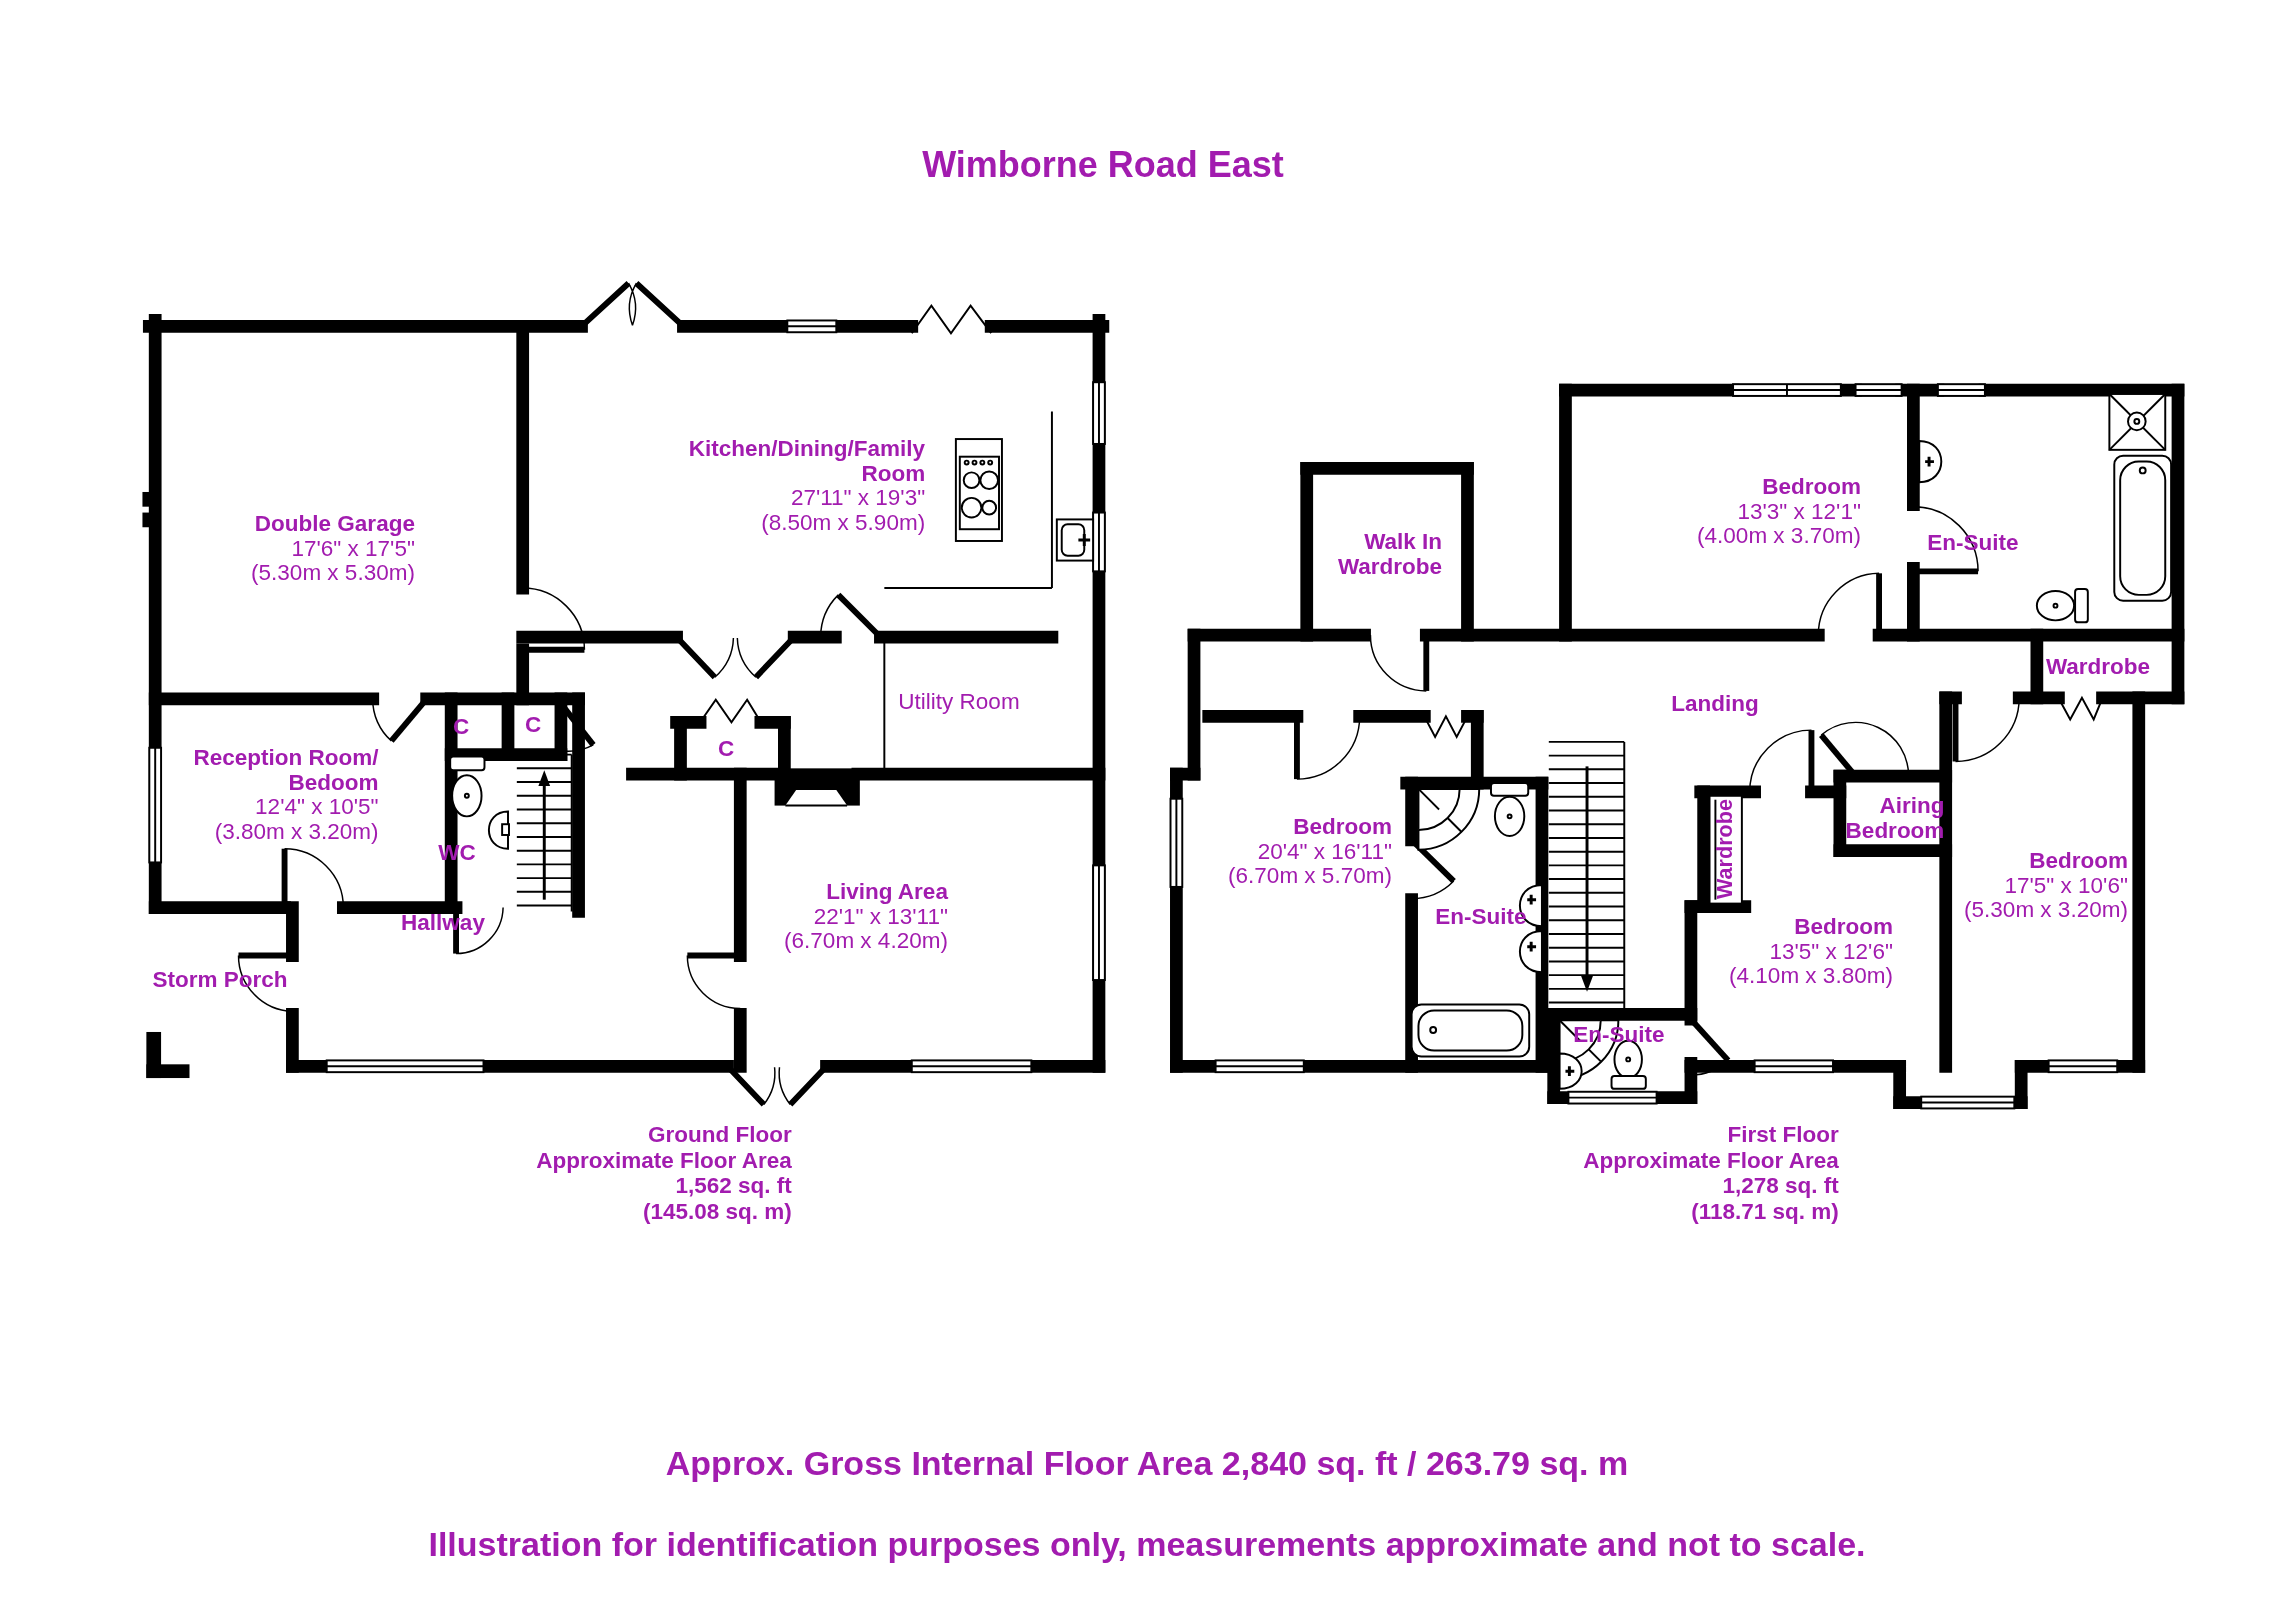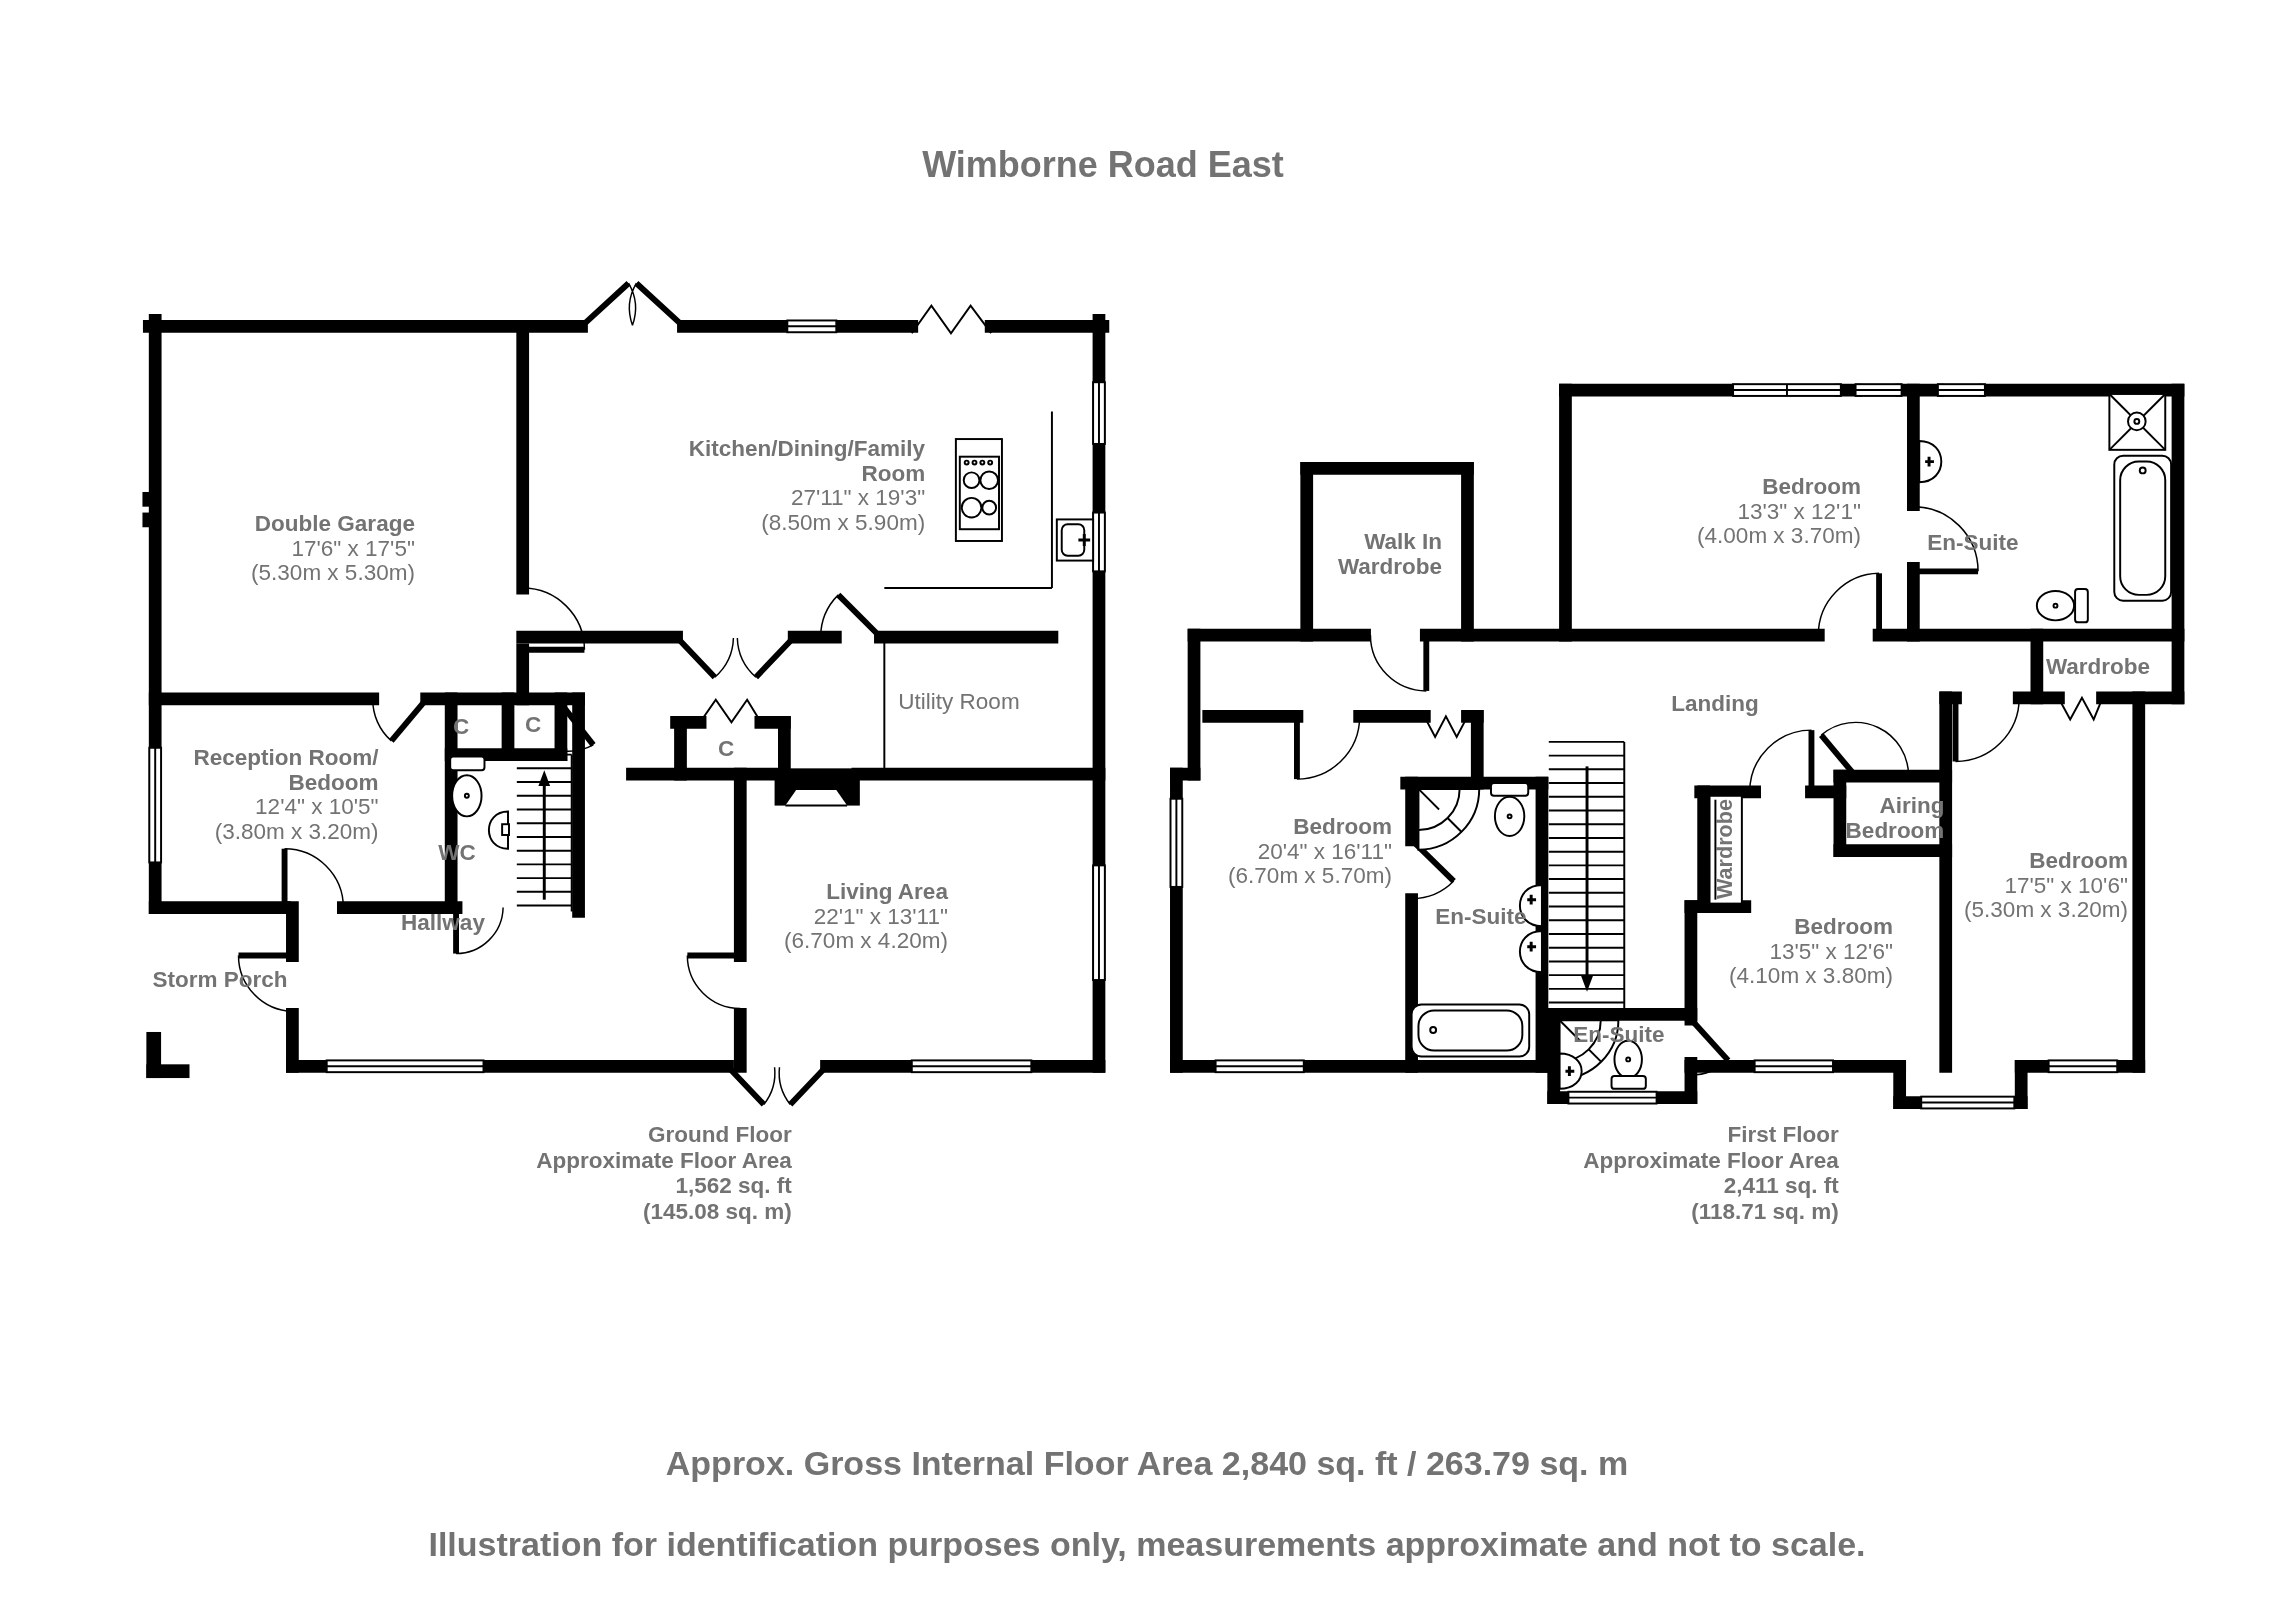--- a/index.html
+++ b/index.html
@@ -1,17 +1,17 @@
 <!DOCTYPE html>
 <html><head>
 <meta charset="utf-8">
 <style>
   html,body{margin:0;padding:0;background:#fff;}
   .canvas{position:relative;width:2293px;height:1620px;background:#fff;
-          font-family:"Liberation Sans", sans-serif;color:#737373;overflow:hidden;}
+          font-family:"Liberation Sans", sans-serif;color:#a21caf;overflow:hidden;}
   svg{position:absolute;left:0;top:0;}
   .lbl{position:absolute;transform:translateX(-50%);text-align:right;
        white-space:nowrap;font-size:22.5px;line-height:24.5px;}
   .lbl .b{font-weight:bold;}
   .one{font-weight:bold;transform:translate(-50%,-50%);}
   .vert{position:absolute;font-weight:bold;font-size:21.6px;
         transform:translate(-50%,-50%) rotate(-90deg);white-space:nowrap;}
   .title{position:absolute;transform:translateX(-50%);font-size:36px;font-weight:bold;white-space:nowrap;}
   .footer{position:absolute;transform:translateX(-50%);text-align:right;
           font-size:22.5px;font-weight:bold;line-height:25.5px;white-space:nowrap;}
@@ -377,21 +377,21 @@
 </div>
 <div class="lbl" style="left:2046px;top:849px">
   <div class="b">Bedroom</div>
   <div>17'5" x 10'6"</div>
   <div>(5.30m x 3.20m)</div>
 </div>
 <div class="lbl one" style="left:1619px;top:1035px">En-Suite</div>
 <div class="footer" style="left:1711px;top:1122px">
   <div>First Floor</div>
   <div>Approximate Floor Area</div>
-  <div>2,411 sq. ft</div>
+  <div>1,278 sq. ft</div>
   <div>(118.71 sq. m)</div>
 </div>
 
 <div class="disc" style="left:1147px;top:1444px">Approx. Gross Internal Floor Area 2,840 sq. ft / 263.79 sq. m</div>
 <div class="disc" style="left:1147px;top:1525px">Illustration for identification purposes only, measurements approximate and not to scale.</div>
 
 </div>
 
 
 </body></html>

